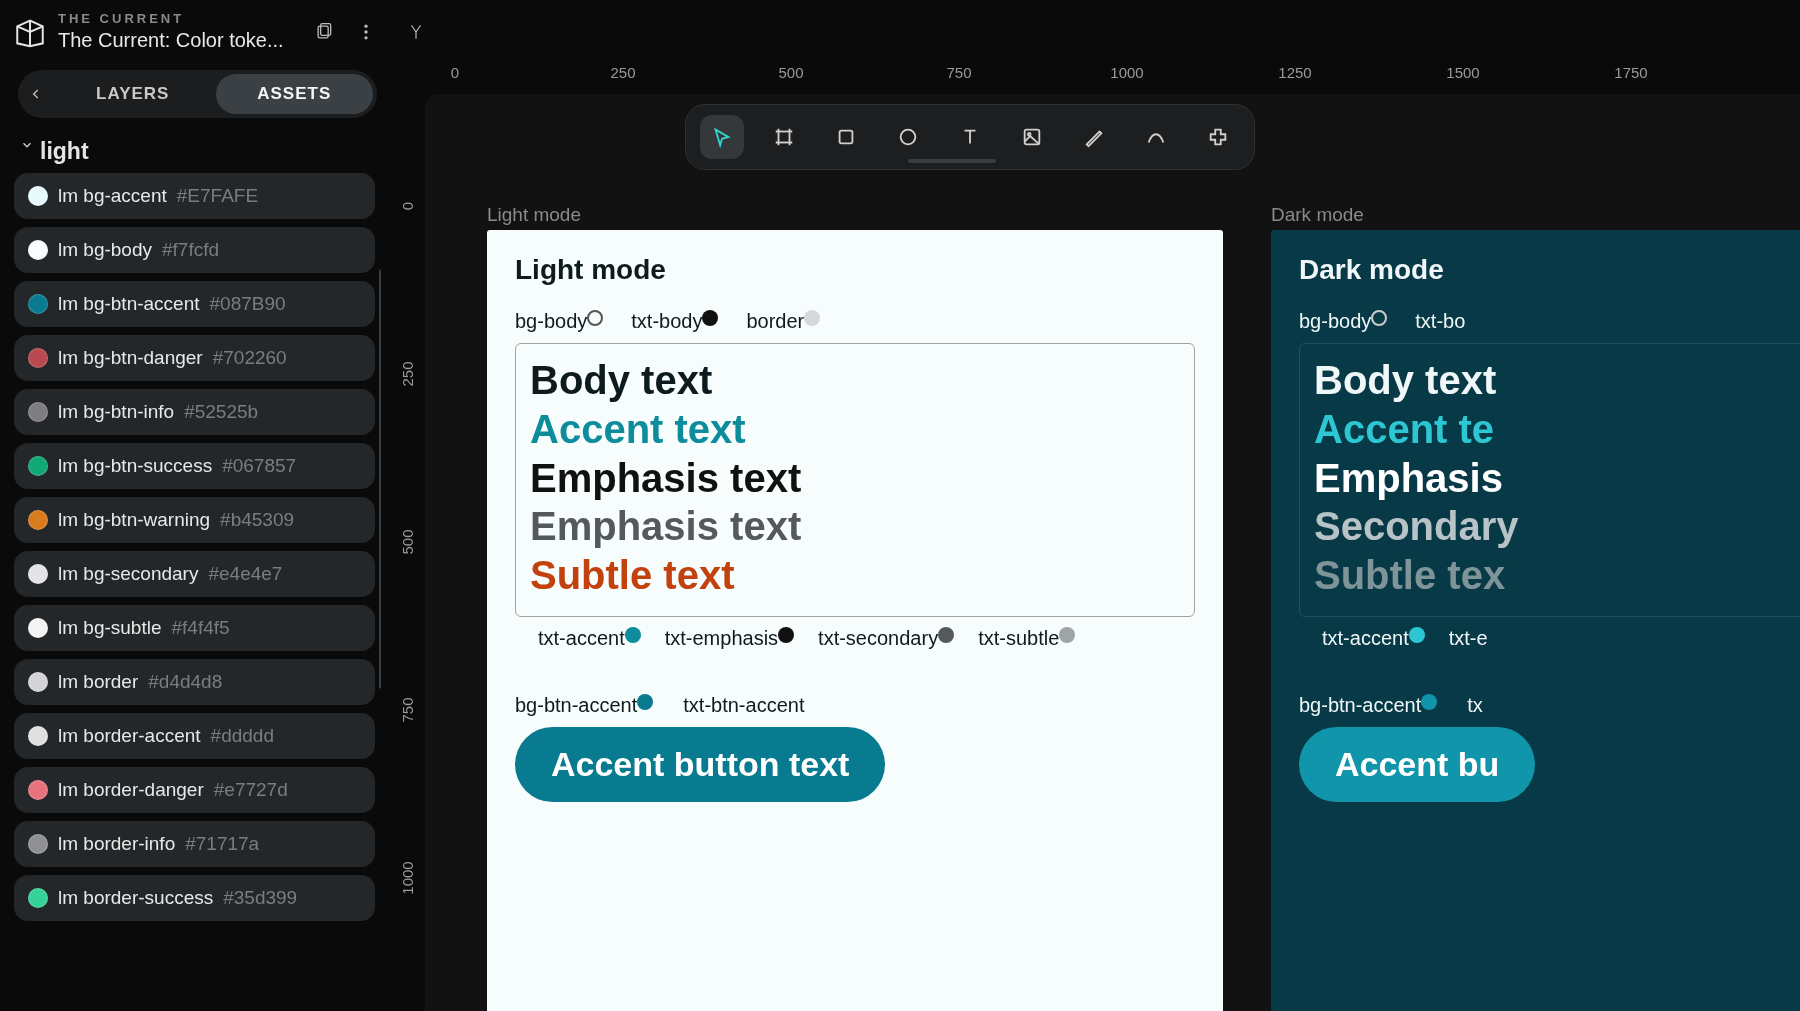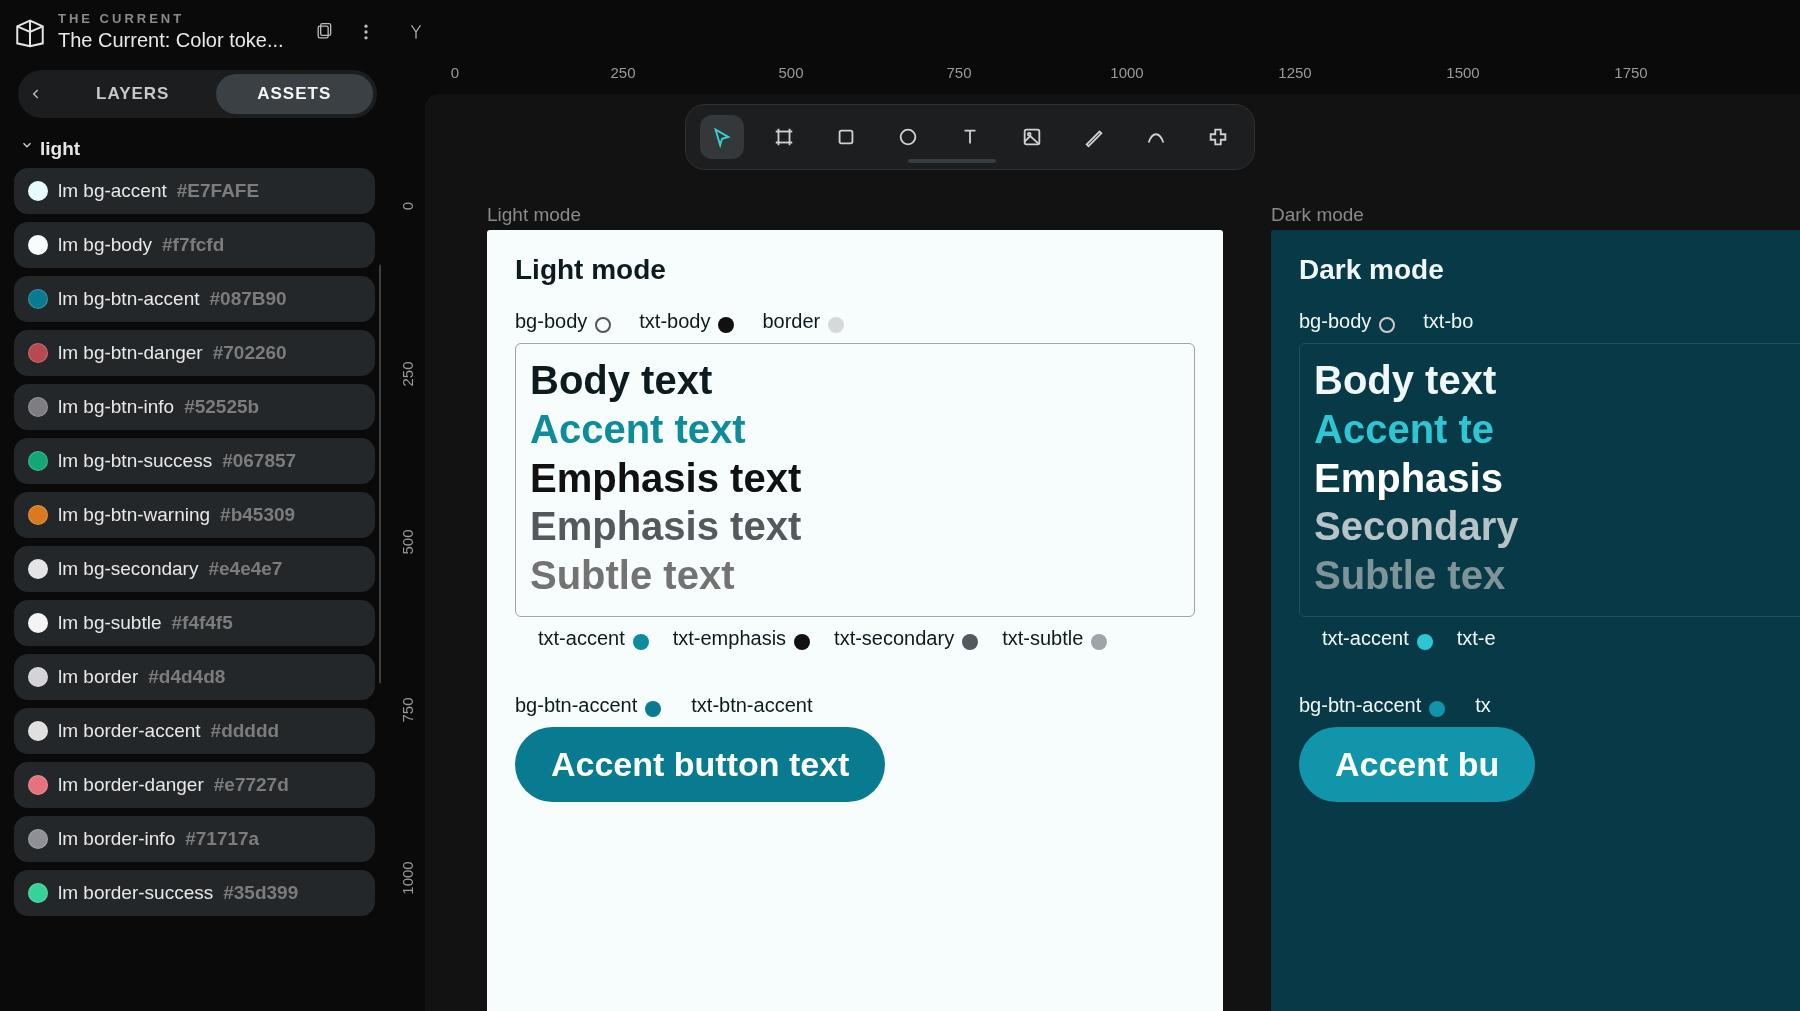--- a/index.html
+++ b/index.html
@@ -27,31 +27,31 @@
 .doc-org { font-size: 13px; letter-spacing: 3px; color: #8a8a8a; font-weight: 600; }
 .doc-title { font-size: 20px; color: #e8e8e8; font-weight: 400; white-space: nowrap; overflow: hidden; text-overflow: ellipsis; }
 .top-icons { display: flex; gap: 18px; align-items: center; padding-left: 4px; }
 .icon-btn { width: 24px; height: 24px; display:flex; align-items:center; justify-content:center; color:#bbb; cursor:pointer; }
 .main { flex: 1; display: flex; overflow: hidden; }
 .sidebar { width: 395px; display:flex; flex-direction:column; padding: 0 14px 0 14px; }
 .tabs { display:flex; background:#1b1d1f; border-radius:999px; padding:4px; gap:4px; margin: 6px 4px 12px 4px; align-items:center; }
 .tab-back { width:28px; display:flex; justify-content:center; color:#bbb; cursor:pointer; }
 .tab { flex:1; text-align:center; padding:10px 0; border-radius:999px; font-size:17px; letter-spacing:1px; font-weight:600; color:#c8c8c8; cursor:pointer; }
 .tab.active { background:#3a4044; color:#f5f5f5; }
-.group-header { display:flex; gap:6px; padding:8px 6px; font-size:19px; font-weight:600; cursor:pointer; }
+.group-header { display:flex; gap:6px; padding:8px 6px; font-size:23px; font-weight:600; cursor:pointer; }
 .chev { width:14px; height:14px; }
 .asset-list { display:flex; flex-direction:column; gap:8px; overflow:hidden; padding-right:6px; position:relative; }
 .asset-row {
   display:flex; align-items:center; gap:10px;
   background:#242729; border-radius:14px;
   padding:12px 14px; cursor:pointer;
 }
 .swatch { width:20px; height:20px; border-radius:50%; border:1px solid rgba(255,255,255,.2); flex-shrink:0; }
 .asset-name { font-size:19px; color:#e8e8e8; font-weight:400; }
-.asset-hex { font-size:19px; color:#7c7c7c; font-weight:700; }
+.asset-hex { font-size:19px; color:#7c7c7c; font-weight:400; }
 .scroll-thumb { position:absolute; right:-4px; top:96px; width:6px; height:420px; background:#3d3f41; border-radius:3px; }
 .canvas-wrap { flex:1; position:relative; overflow:hidden; }
 .ruler-top {
   position:absolute; top:0; left:0; right:0; height:30px;
   display:flex; font-size:15px; color:#9a9a9a; padding-left:60px;
 }
 .ruler-top .tick { position:absolute; transform:translateX(-50%); }
 .ruler-left {
   position:absolute; top:30px; left:0; bottom:0; width:30px;
 }
@@ -76,33 +76,33 @@
 .tool svg { width:22px; height:22px; }
 .tool-underline { position:absolute; bottom:6px; left:222px; width:88px; height:4px; background:#3a3d40; border-radius:2px; }
 .frame-label { position:absolute; font-size:19px; color:#8a8a8a; }
 .artboard {
   position:absolute; background:#f7fcfd; border-radius:3px;
   color:#0e1b1e; padding:24px 28px;
 }
 .artboard.dark { background:#083946; color:#f0f7f8; }
 .ab-title { font-size:28px; font-weight:700; margin-bottom:24px; }
 .legend { display:flex; gap:28px; font-size:20px; font-weight:500; margin-bottom:10px; }
-.legend-item { display:flex; align-items:flex-end; gap:8px; }
+.legend-item { display:flex; align-items:flex-start; }
 .dot { width:16px; height:16px; border-radius:50%; }
 .dot.outline { border:2px solid #555; background:transparent; }
 .textbox { border:1px solid #a3a3a3; border-radius:6px; padding:12px 14px 16px; margin-bottom:10px; }
 .artboard.dark .textbox { border-color:#1a5462; }
 .t-body { font-size:40px; font-weight:800; line-height:1.22; }
 .t-accent { color:#0d8d9c; }
 .artboard.dark .t-accent { color:#2dc7d4; }
 .t-emphasis { color:#111; }
 .artboard.dark .t-emphasis { color:#fff; }
 .t-secondary { color:#54595e; }
 .artboard.dark .t-secondary { color:#b7c3c6; }
-.t-subtle { color:#737373; }
+.t-subtle { color:#c2410c; }
 .artboard.dark .t-subtle { color:#7f9498; }
 .legend2 { display:flex; gap:24px; font-size:20px; font-weight:500; margin-top:6px; flex-wrap:wrap;margin-left:23px; }
 .btn-legend { display:flex; gap:30px; font-size:20px; font-weight:500; margin-top:44px; margin-bottom:10px; }
 .accent-btn {
   background:#087b90; color:#fff; font-size:34px; font-weight:800;
   padding:18px 36px; border-radius:999px; display:inline-block;
 }
 .artboard.dark .accent-btn { background:#1095ab; }
 </style>
 </head>

